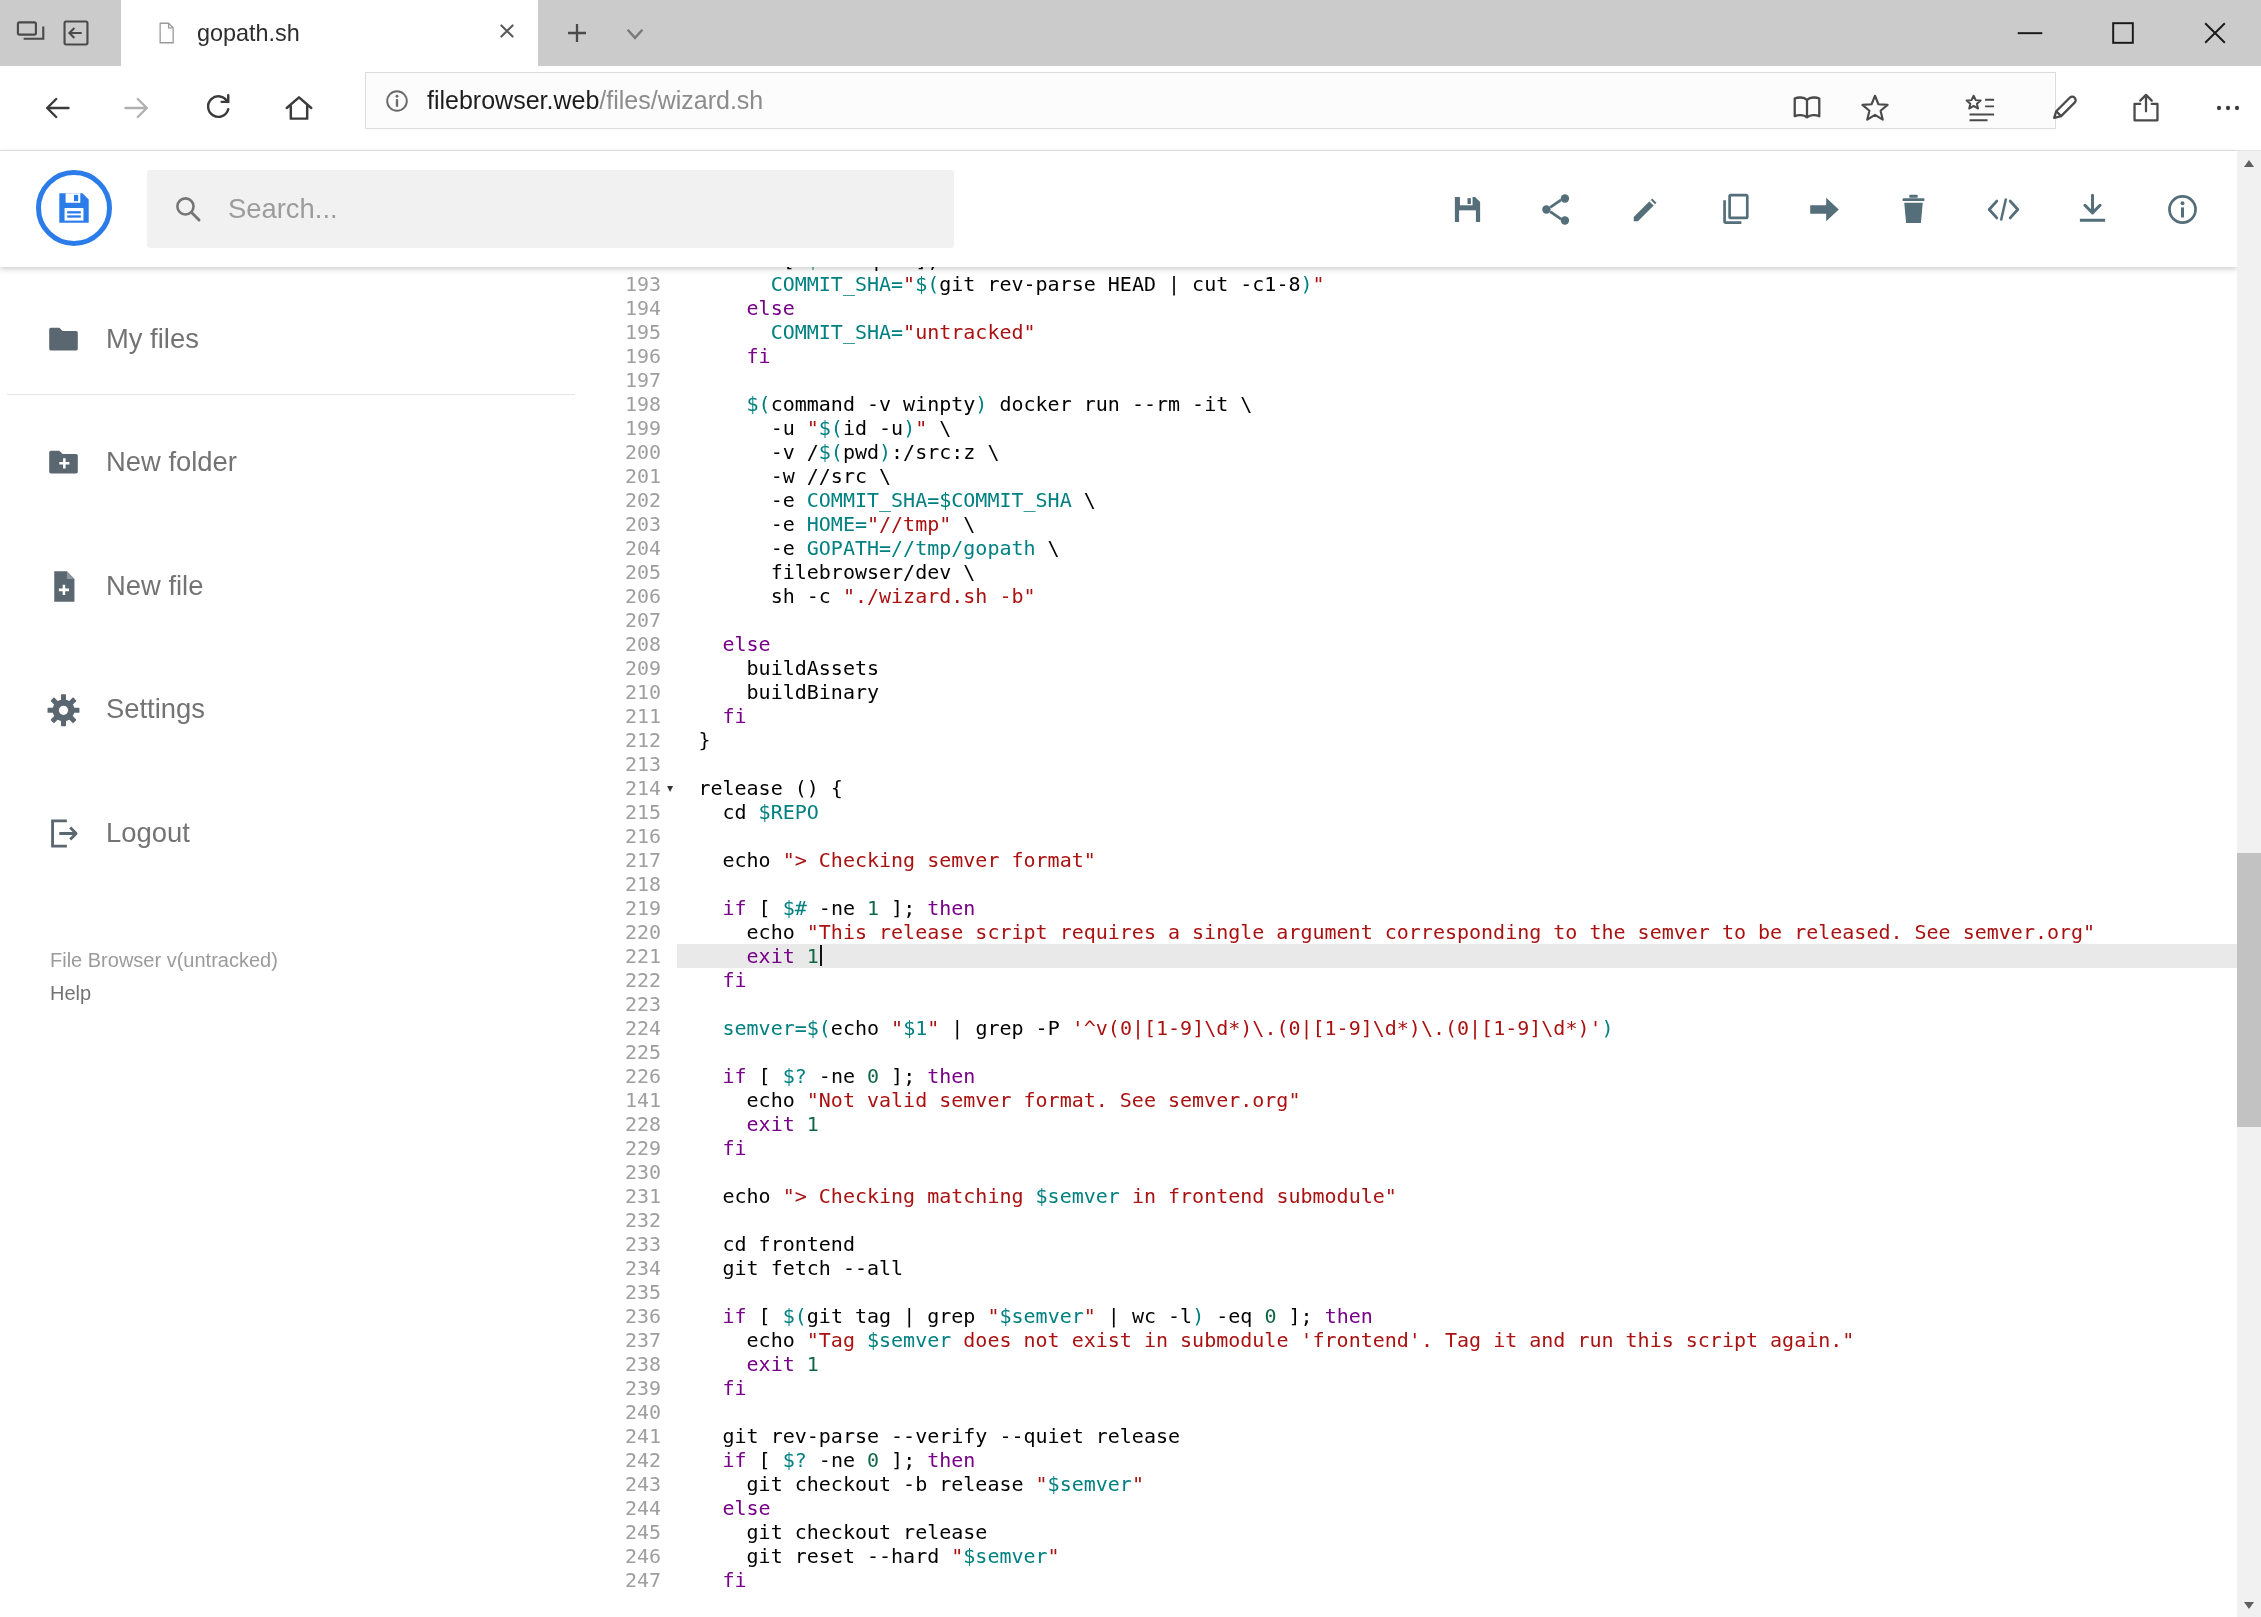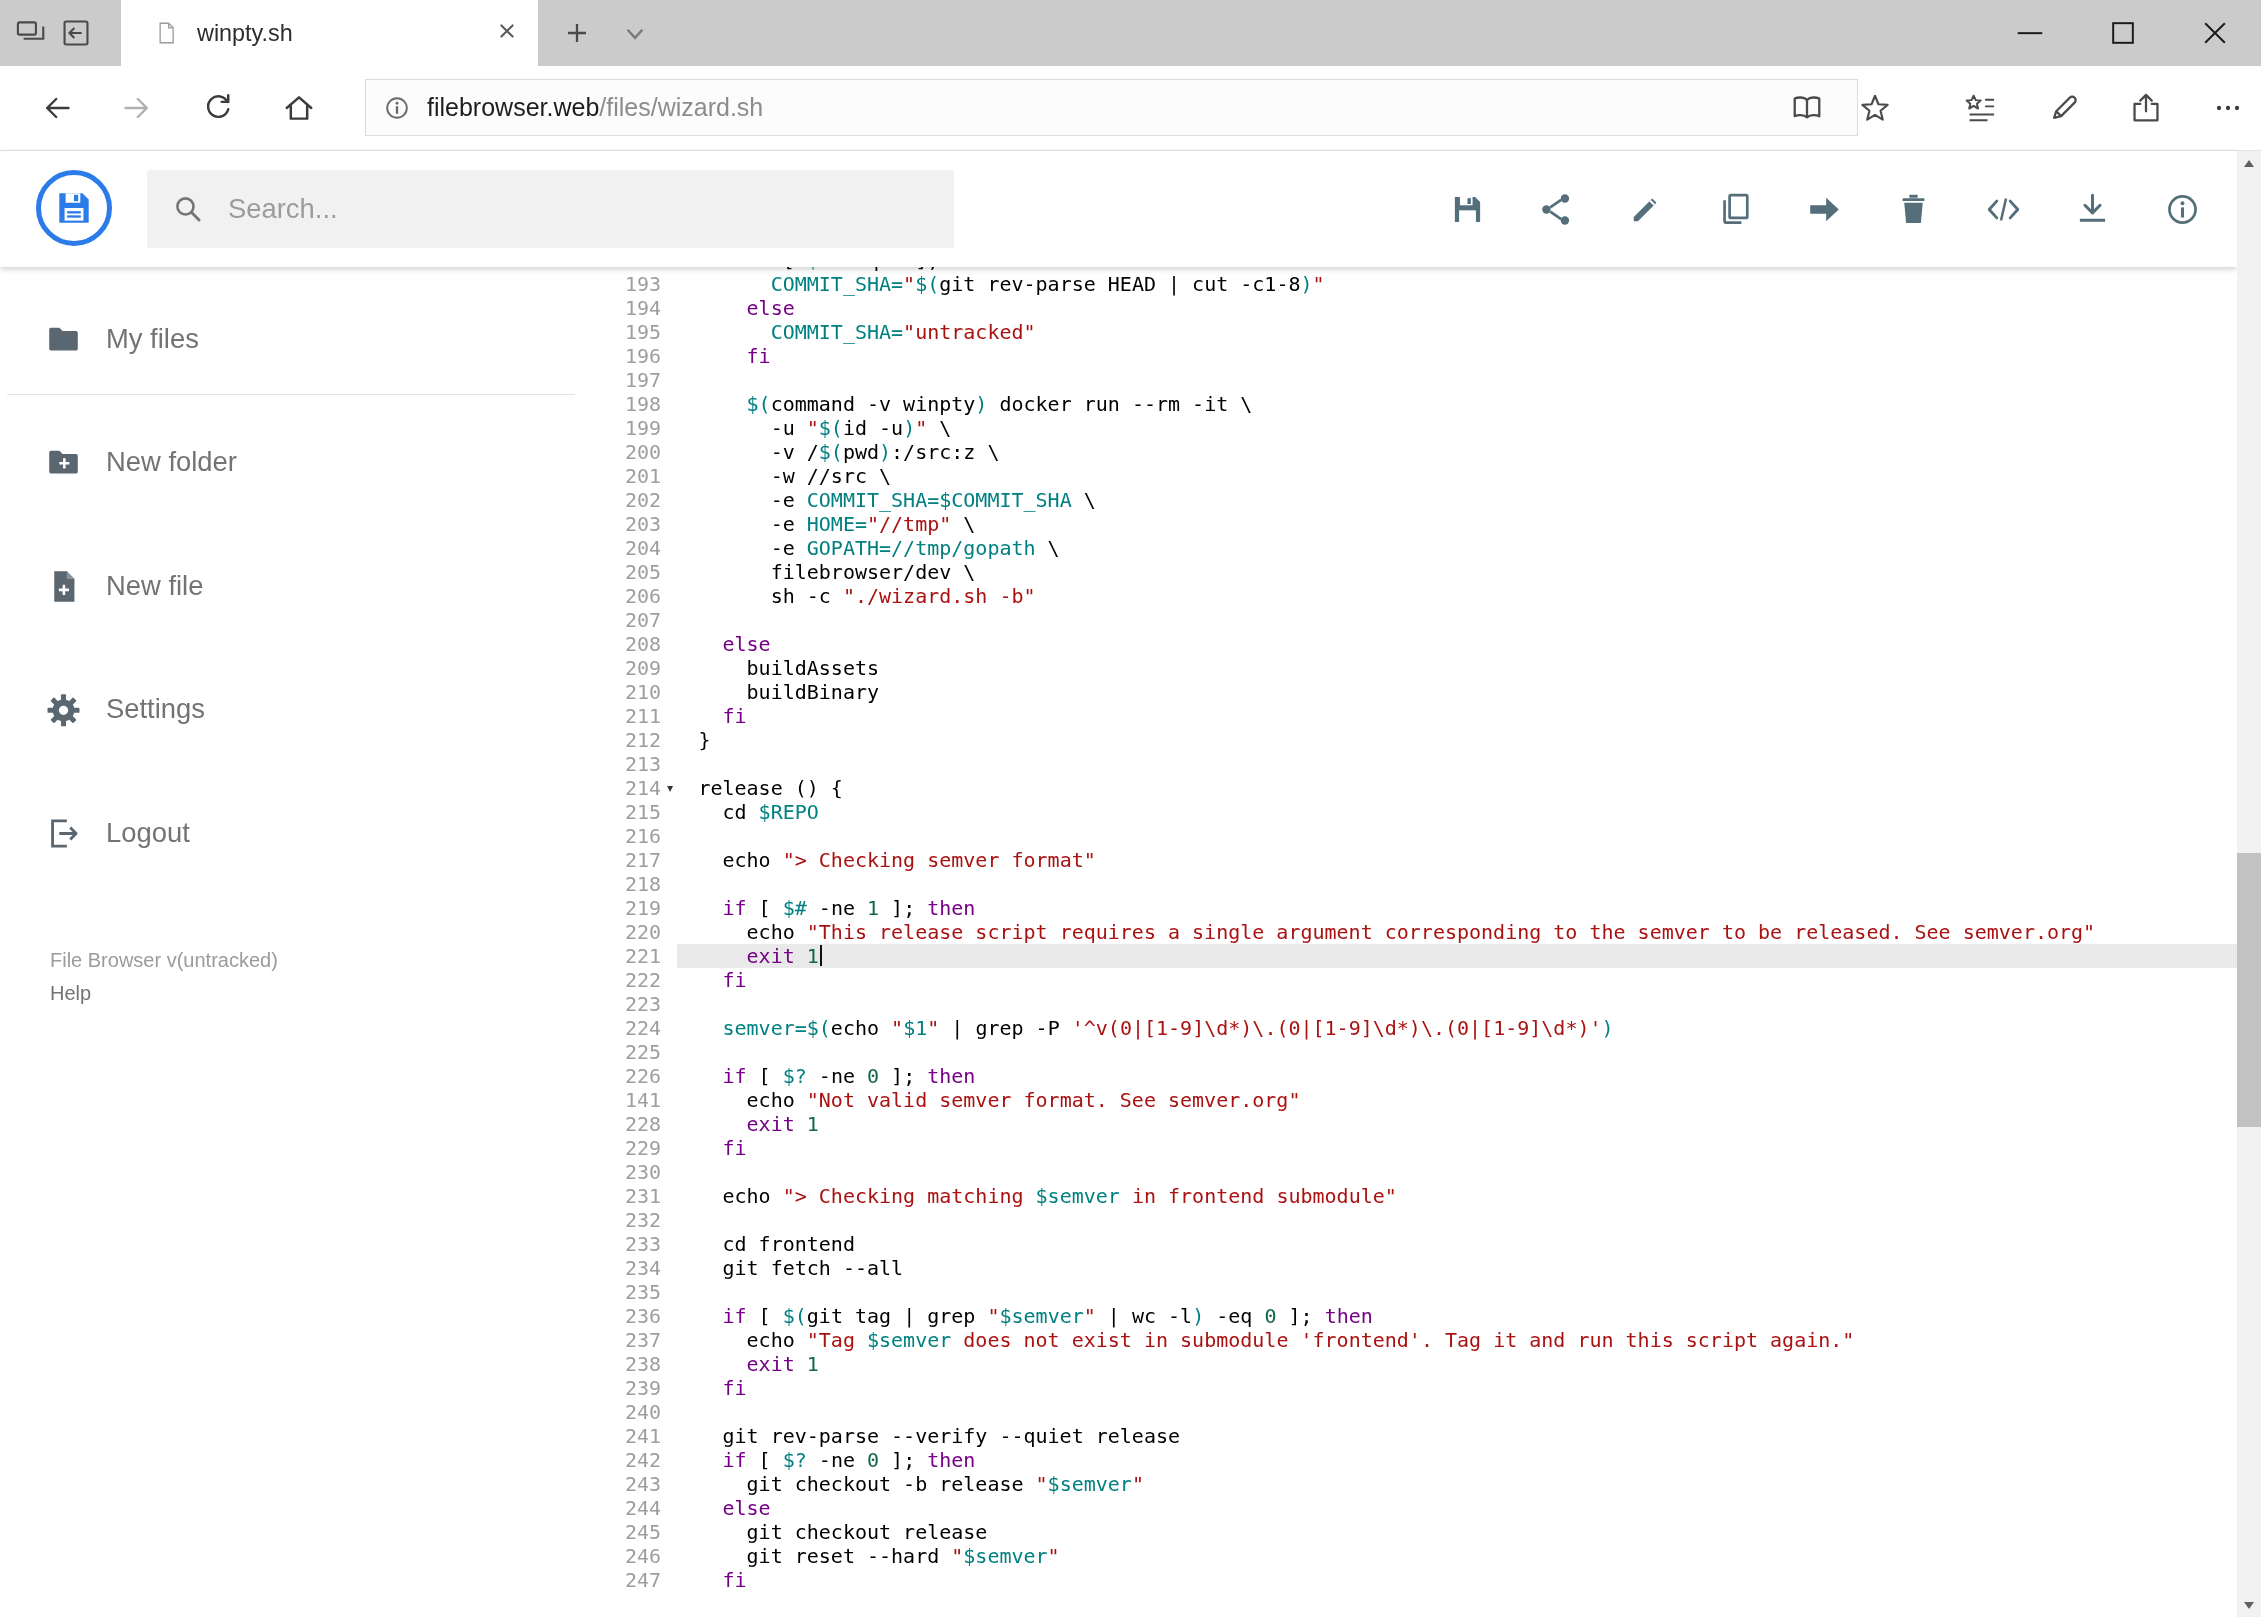--- a/index.html
+++ b/index.html
@@ -17,21 +17,21 @@
   .newtab{position:absolute;left:559px;top:15.3px;width:36px;height:36px}
   .tabchev{position:absolute;left:617px;top:15.3px;width:36px;height:36px}
   .winctl{position:absolute;top:0;height:66px;width:93px;display:flex;align-items:center;justify-content:center}
   .winctl.min{left:1983px}.winctl.max{left:2076px}.winctl.cls{left:2168px}
 
   
   .navbar{position:absolute;left:0;top:66px;width:2261px;height:85px;background:#fff;
           border-bottom:0.8px solid #e4e4e4;box-sizing:border-box}
   .navicon{position:absolute;top:24px;width:36px;height:36px}
   .nv-back{left:39px}.nv-fwd{left:119px}.nv-refresh{left:200px}.nv-home{left:281px}
-  .urlbox{position:absolute;left:365px;top:13px;width:1493px;height:57px;background:#fcfcfc;
+  .urlbox{position:absolute;left:365px;top:6px;width:1691px;height:57px;background:#fcfcfc;
           border:0.8px solid #dcdcdc;box-sizing:border-box;display:flex;align-items:center}
   .urlbox .uinfo{margin-left:14.5px}
   .urltext{margin-left:14.5px;font-size:25px;white-space:nowrap}
   .urltext .host{color:#1d1d1d}
   .urltext .path{color:#8c8c8c}
   .actico{position:absolute;top:24px;width:36px;height:36px}
   .ai-read{left:1789px}.ai-star{left:1857px}.ai-hub{left:1963px}.ai-pen{left:2046px}.ai-share{left:2128px}.ai-more{left:2210px}
 
   
   .appheader{position:absolute;left:0;top:151px;width:2237px;height:116px;background:#fff;
@@ -100,21 +100,21 @@
       </svg>
     </div>
 
     <div class="tab">
       <span class="doc">
         <svg viewBox="0 0 40 40" width="26" height="26">
           <path d="M11 5 h13 l7 7 v23 H11 z" fill="#fff" stroke="#9a9a9a" stroke-width="2"></path>
           <path d="M24 5 v7 h7" fill="none" stroke="#9a9a9a" stroke-width="2"></path>
         </svg>
       </span>
-      <span class="title">winpty.sh</span>
+      <span class="title">gopath.sh</span>
     </div>
     <div class="tabclose">
       <svg viewBox="0 0 40 40" width="32" height="32">
           <path d="M13 13 L27 27 M27 13 L13 27" stroke="#5a5a5a" stroke-width="2.6" stroke-linecap="round"></path>
         </svg>
     </div>
 
     <div class="newtab">
       <svg viewBox="0 0 44 44" width="36" height="36">
           <path d="M22 11 V33 M11 22 H33" stroke="#4a4a4a" stroke-width="2.8"></path>

